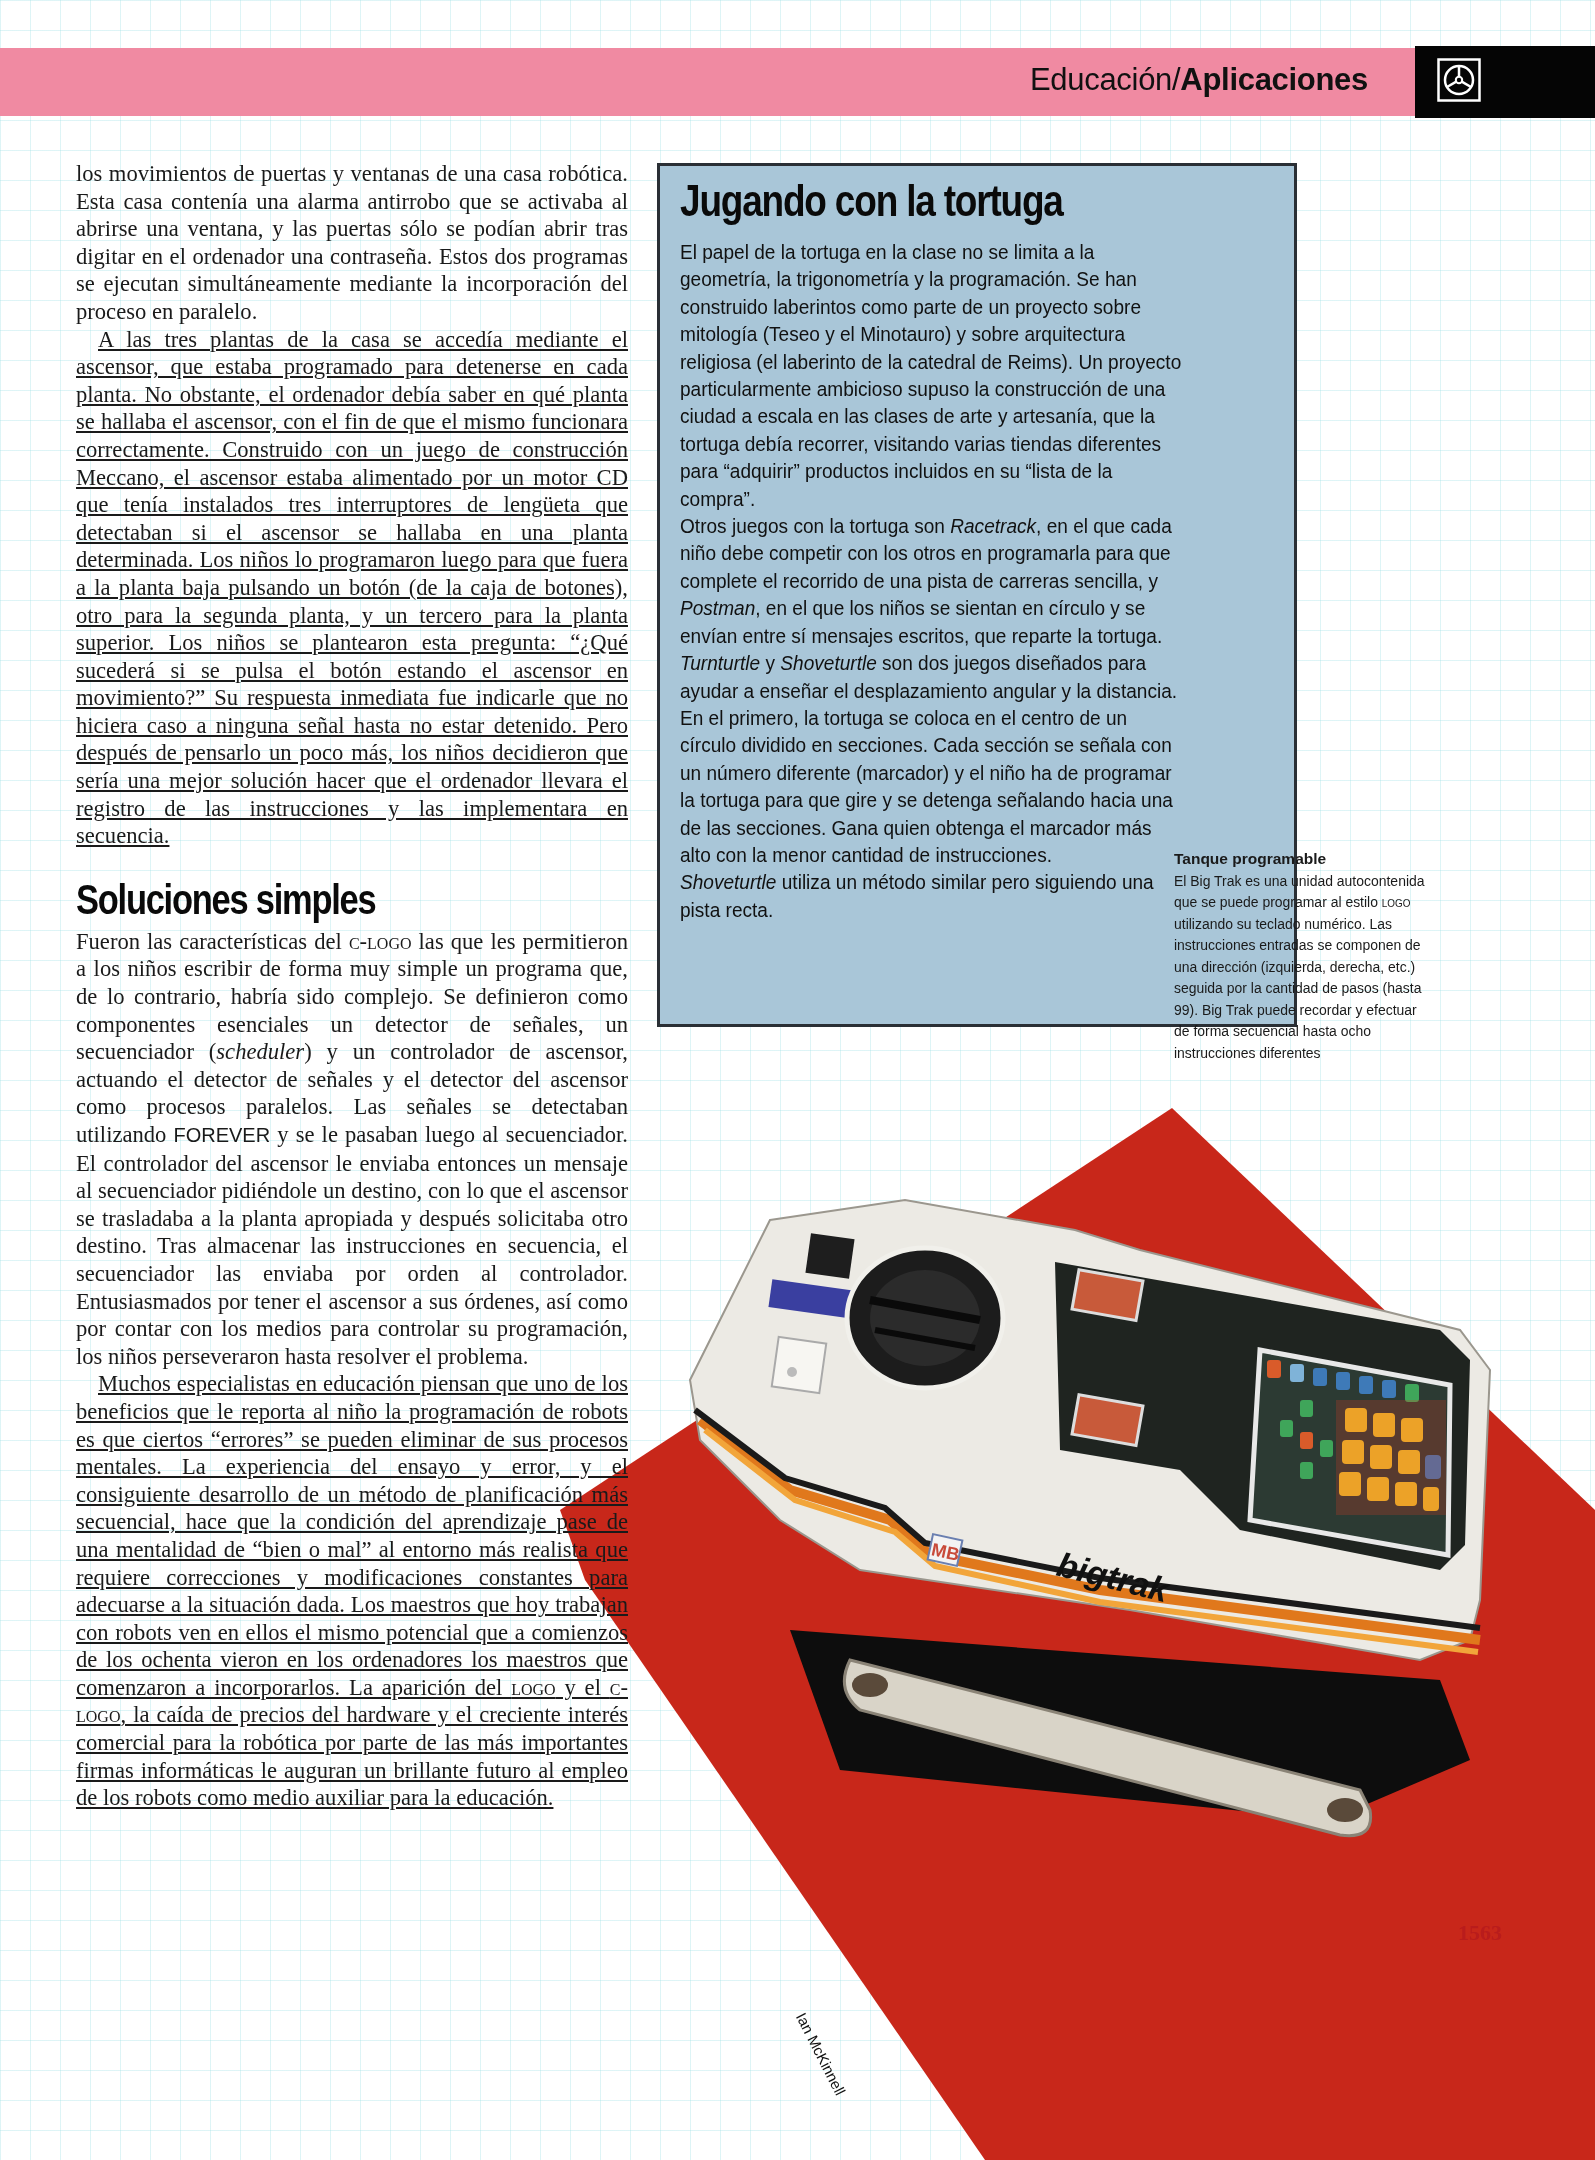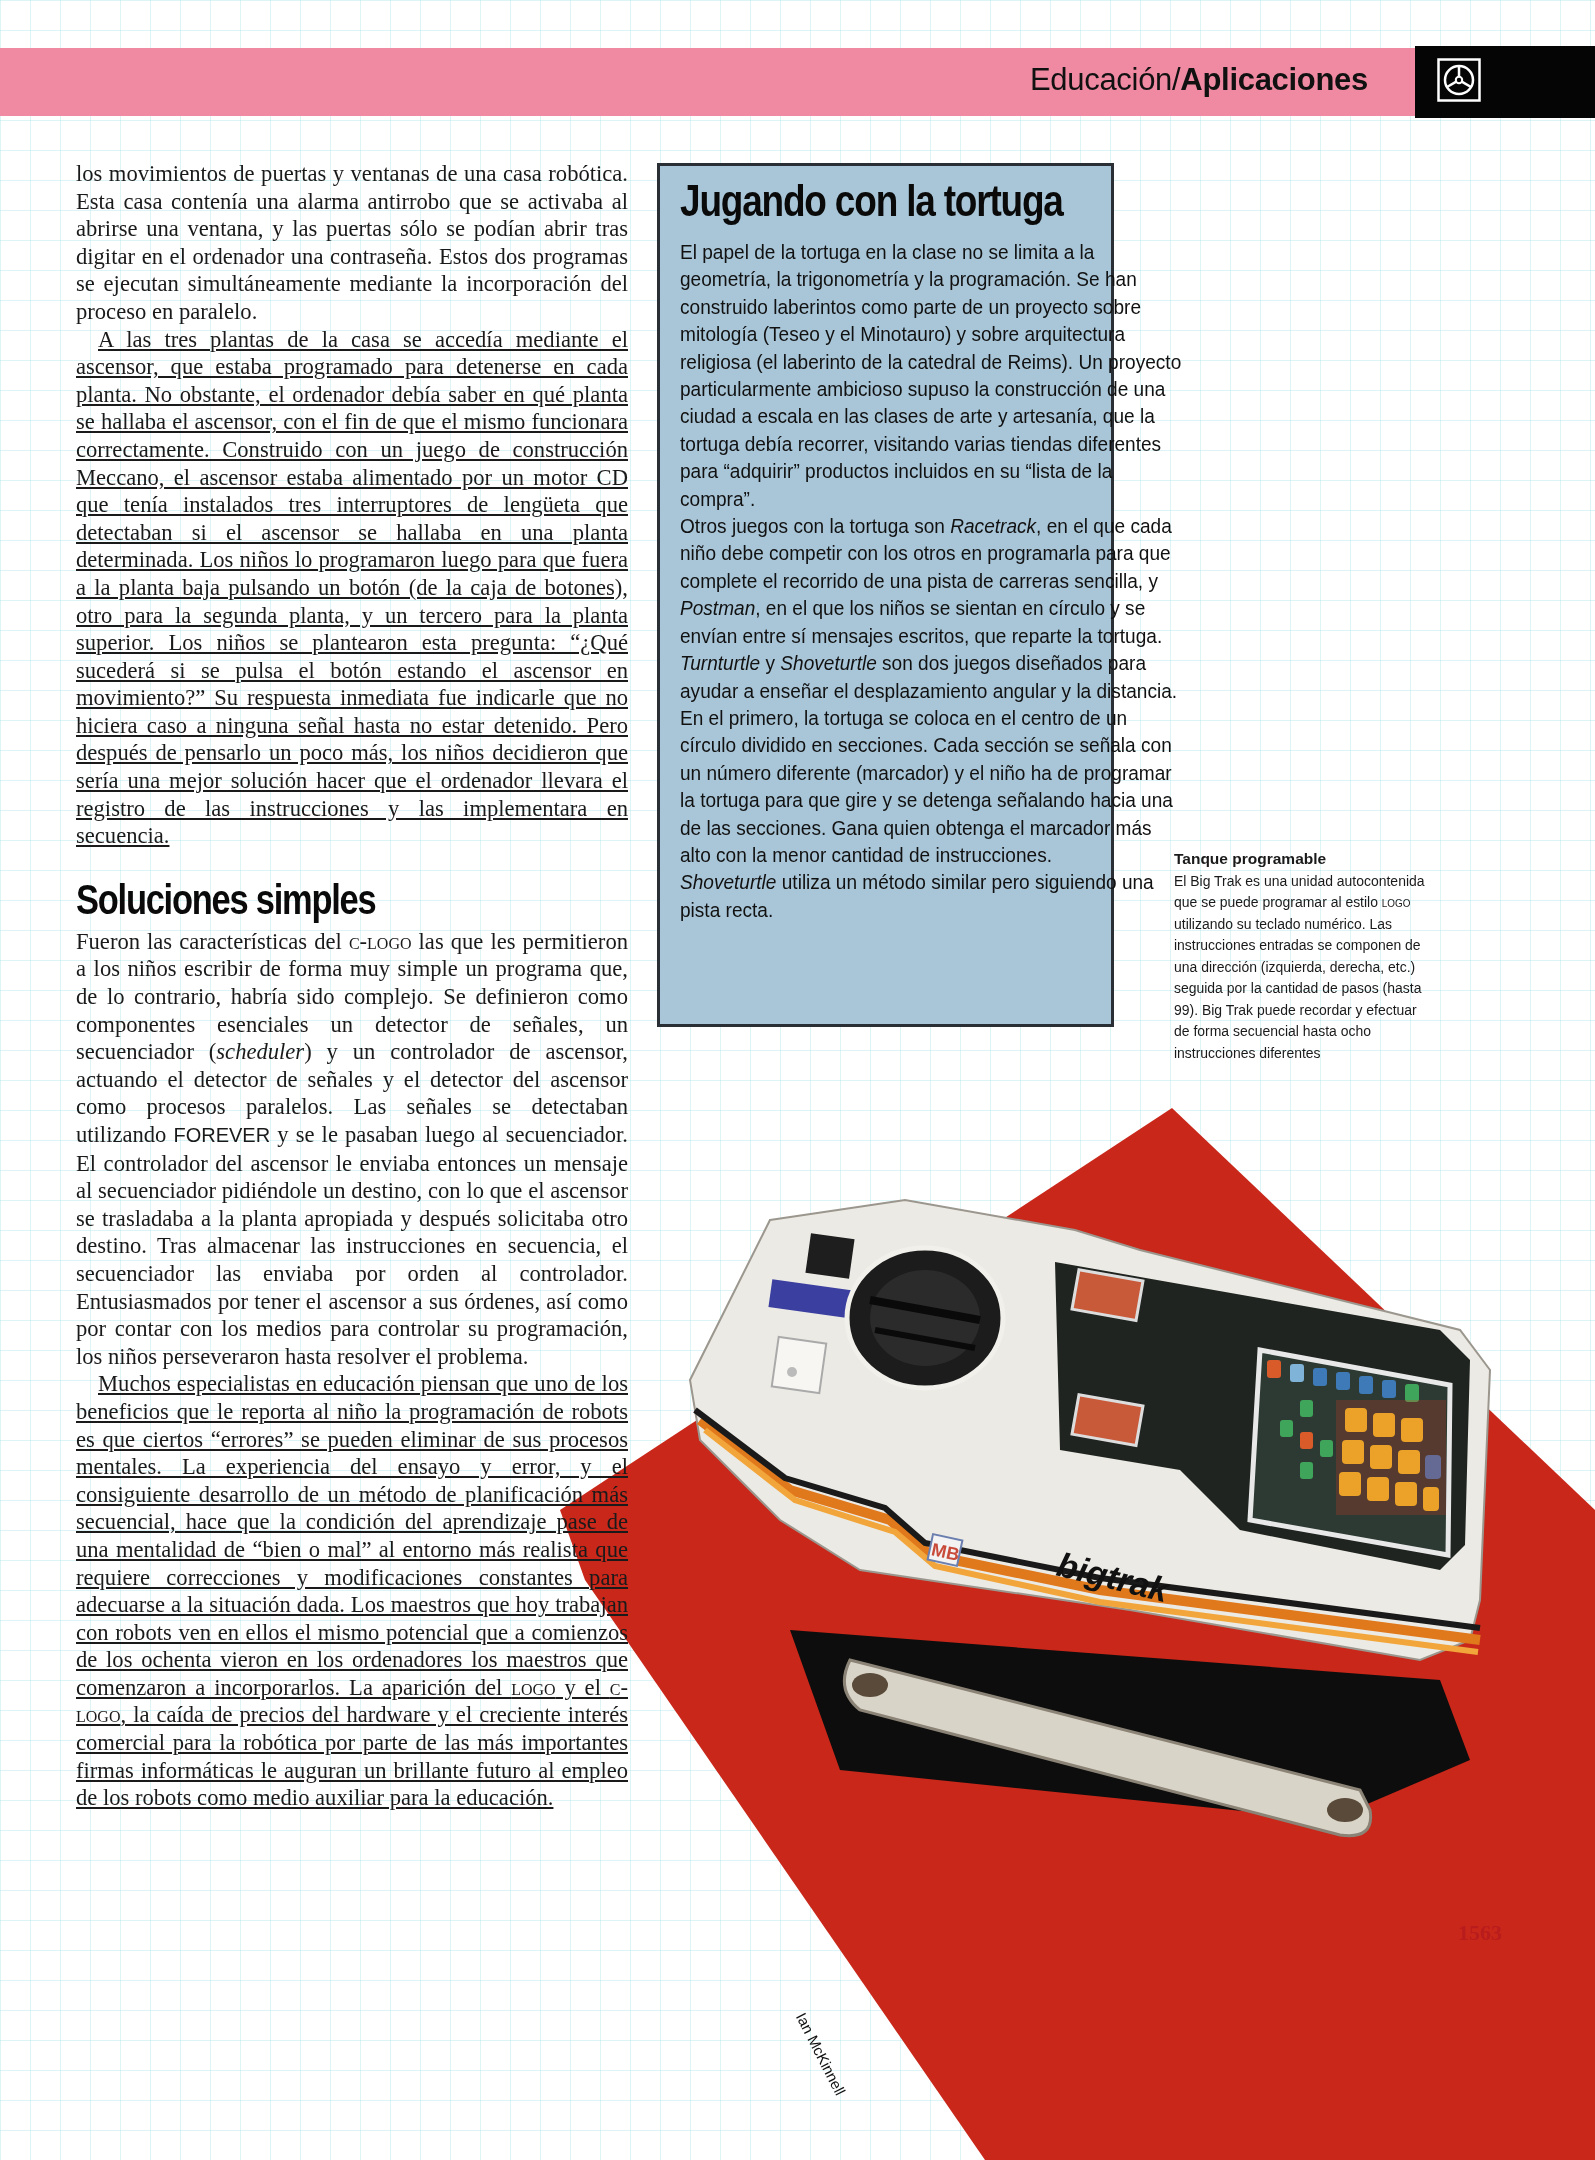--- a/index.html
+++ b/index.html
@@ -37,21 +37,21 @@
   .col-left p { margin: 0; }
   .col-left p.indent { text-indent: 22px; text-decoration: underline; }
   .sc { font-variant: small-caps; }
   .mono-sans { font-family: Liberation Sans, sans-serif; font-size: 20px; }
   .section-heading {
     font-family: "Liberation Sans", sans-serif; font-weight: bold; font-size: 42px;
     letter-spacing: -1.5px; transform: scaleX(0.82); transform-origin: left;
     margin: 26px 0 4px 0; line-height: 48px; color: #0a0a0a; white-space: nowrap;
   }
   .sidebar-box {
-    position: absolute; left: 657px; top: 163px; width: 457px; height: 864px;
+    position: absolute; left: 657px; top: 163px; width: 640px; height: 864px;
     background: #a9c6d8; border: 3px solid #2a2f35; box-sizing: border-box;
     padding: 8px 14px 16px 20px;
     font-family: "Liberation Sans", sans-serif; font-size: 20.5px; line-height: 27.4px;
     color: #111;
   }
   .sidebar-title {
     font-family: "Liberation Sans", sans-serif; font-weight: bold; font-size: 44px;
     letter-spacing: -1.4px; transform: scaleX(0.84); transform-origin: left;
     line-height: 54px; margin: 0 0 10px 0; white-space: nowrap; color: #0a0a0a;
   }

